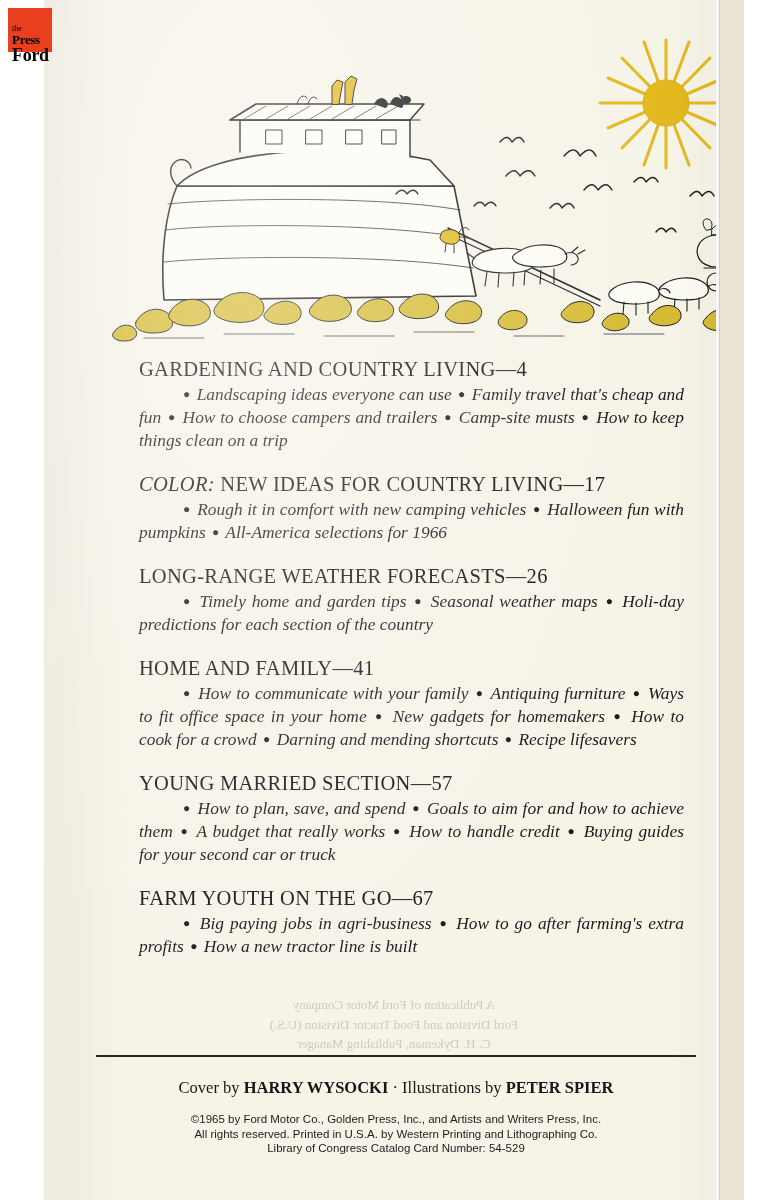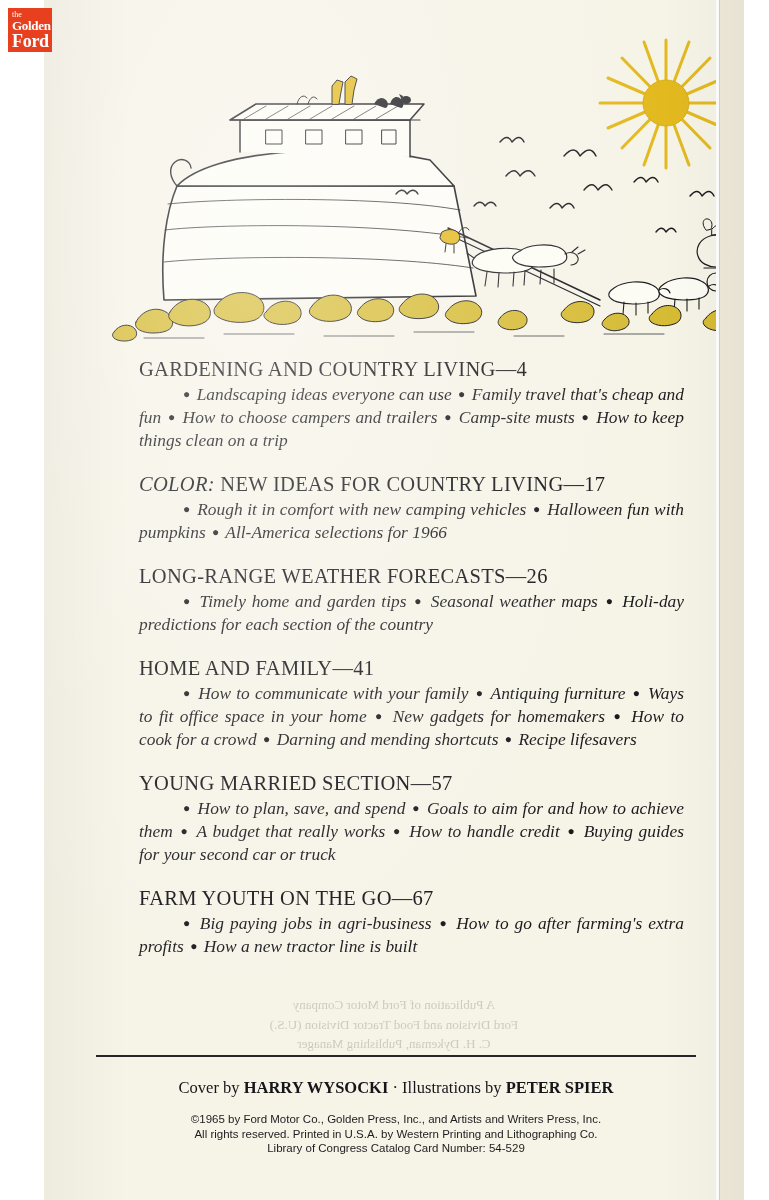--- a/index.html
+++ b/index.html
@@ -63,24 +63,24 @@
   }
 
   
   #watermark {
     position: absolute;
     left: 8px;
     top: 8px;
     width: 44px;
     height: 44px;
     background: #e8401f;
-    color: #ffffff;
+    color: #000000;
     font-family: "Liberation Serif", serif;
     line-height: 1.0;
-    padding: 3px 4px;
+    padding: 17px 4px;
     box-sizing: border-box;
     z-index: 40;
   }
   #watermark .wm-the {
     font-size: 8px;
     display: block;
   }
   #watermark .wm-henry {
     font-size: 13px;
     font-weight: bold;
@@ -483,17 +483,17 @@
       <div class="legal">Library of Congress Catalog Card Number: 54-529</div>
     </div>
 
     <div id="page-gutter"></div>
     <div id="right-strip"></div>
 
   </div>
 
   <div id="watermark">
     <span class="wm-the">the</span>
-    <span class="wm-henry">Golden</span>
+    <span class="wm-henry">Press</span>
     <span class="wm-ford">Ford</span>
   </div>
 
 </div>
 
 </body></html>

